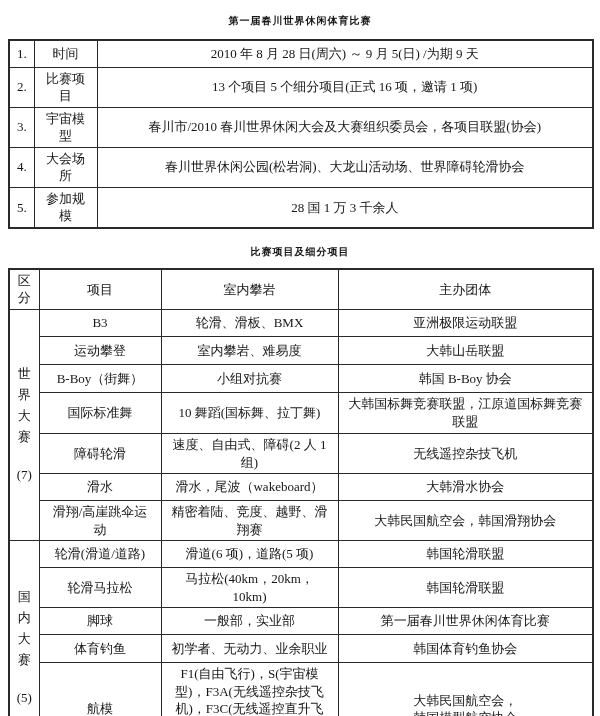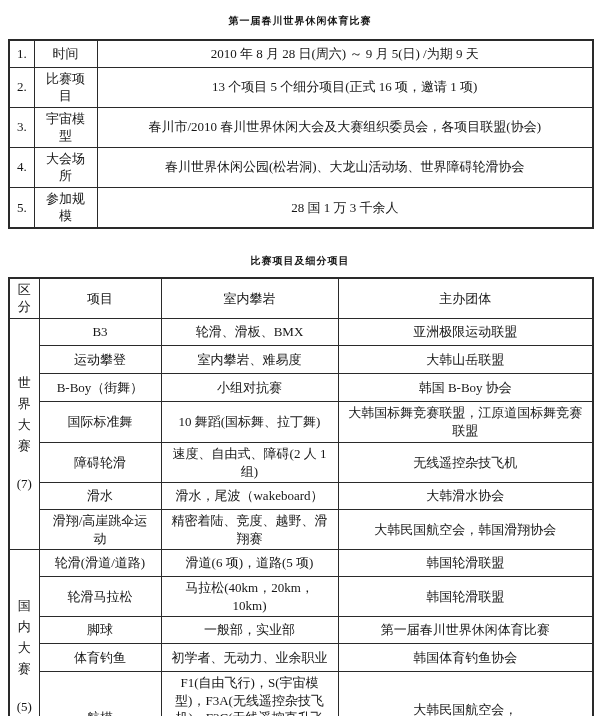--- a/index.html
+++ b/index.html
@@ -12,21 +12,21 @@
   }
   .page { padding: 10px 8px 0 8px; }
 
   .doc-title {
     font-size: 10px;
     font-weight: bold;
     text-align: center;
     letter-spacing: 1px;
     margin: 4px 0 11px 0;
   }
-  .doc-title.second { margin: 25px 0 9px 0; }
+  .doc-title.second { margin: 16px 0 9px 0; }
 
   table.doc-table {
     border-collapse: collapse;
     width: 584px;
     table-layout: fixed;
     border: 2px solid #2a2a2a;
   }
   .doc-table td, .doc-table th {
     border: 1px solid #2a2a2a;
     font-size: 13px;

